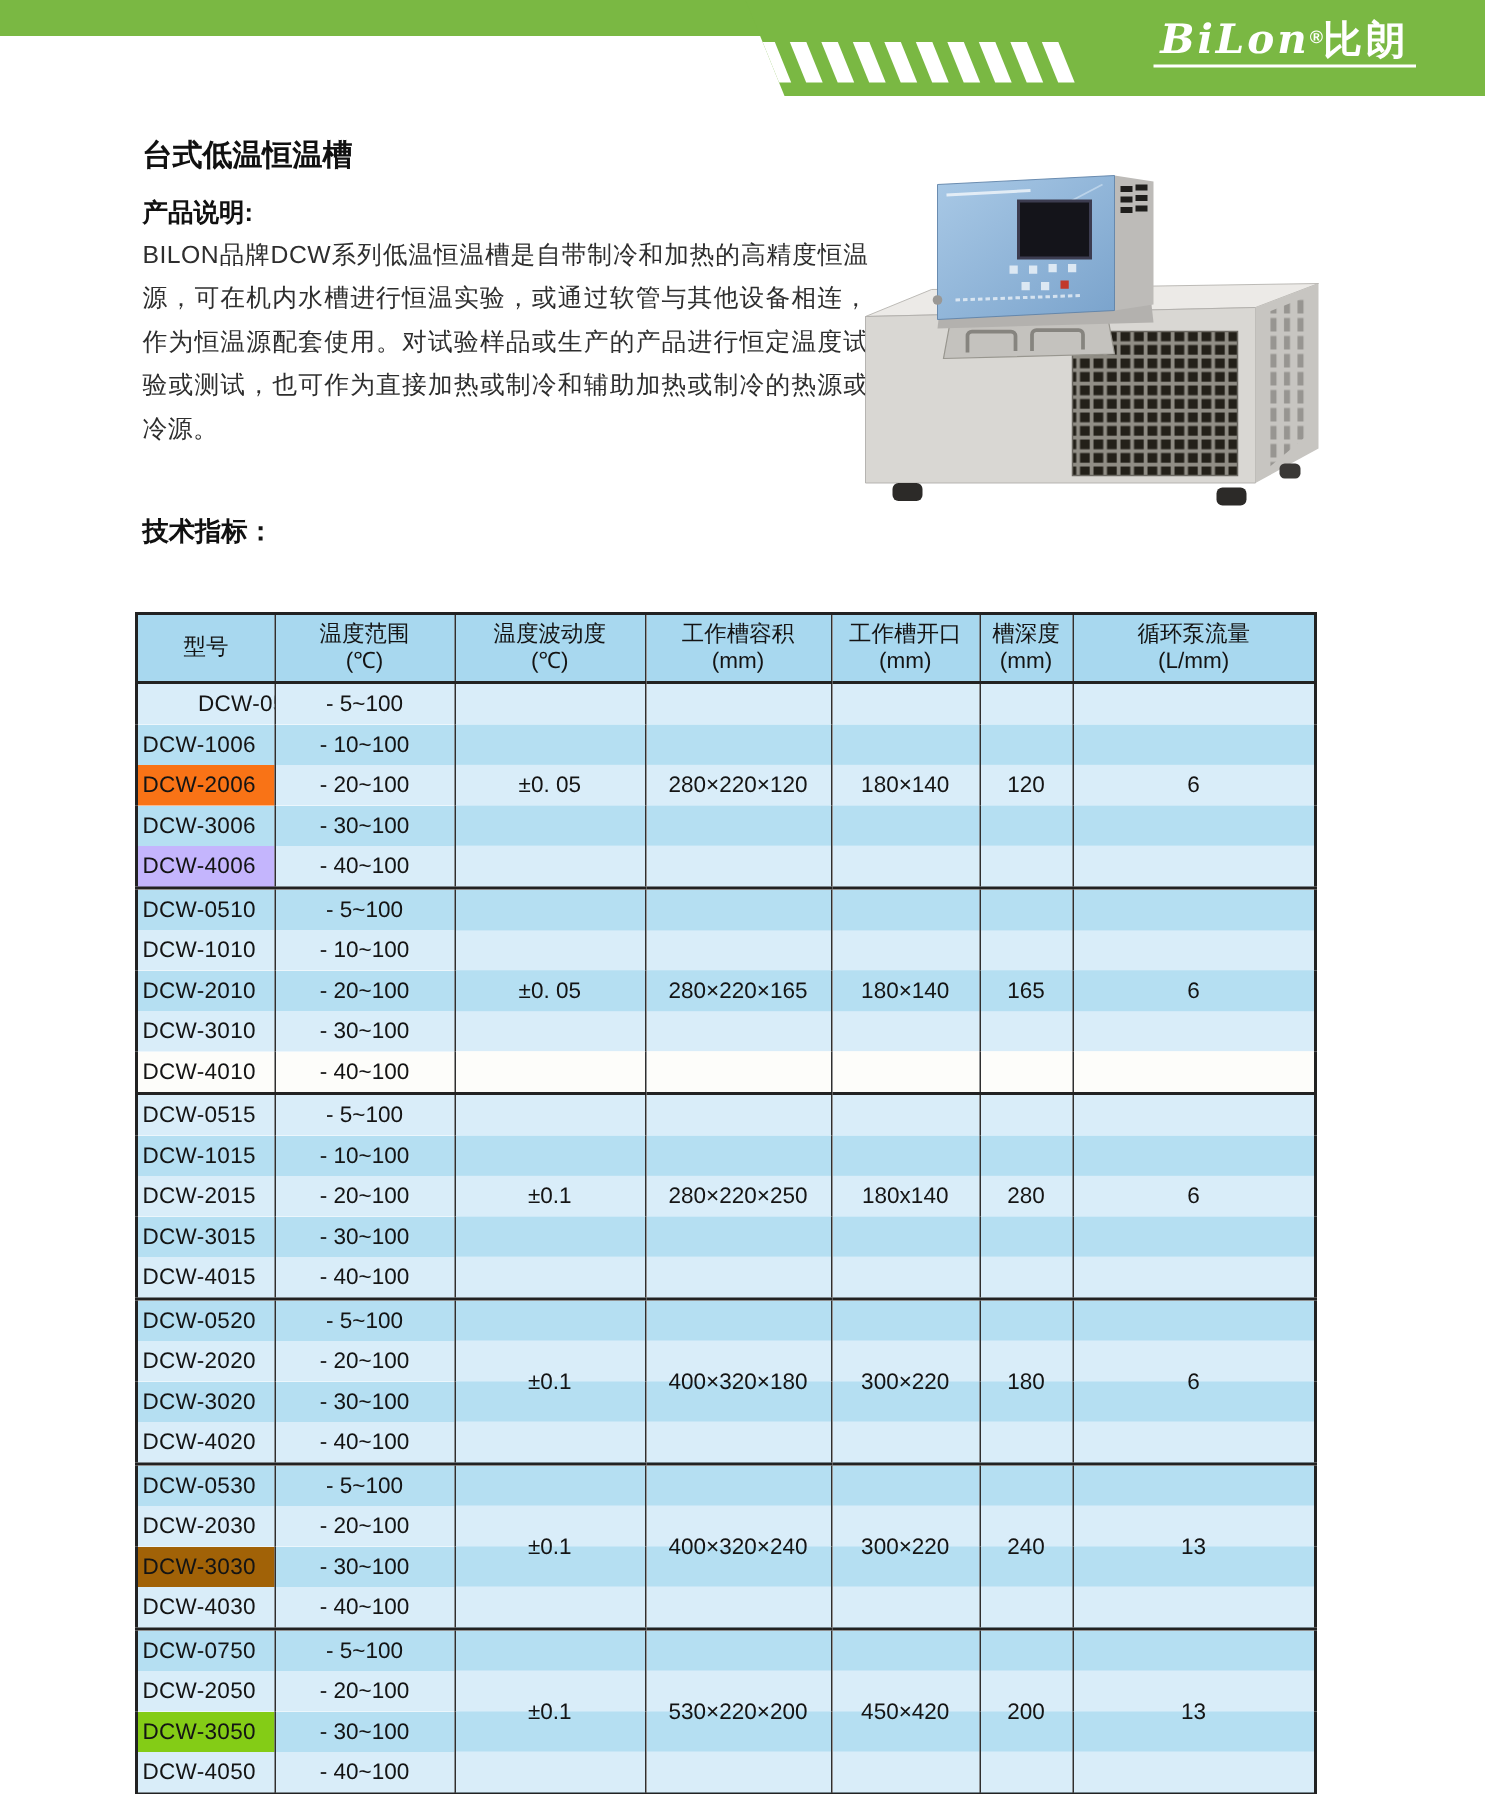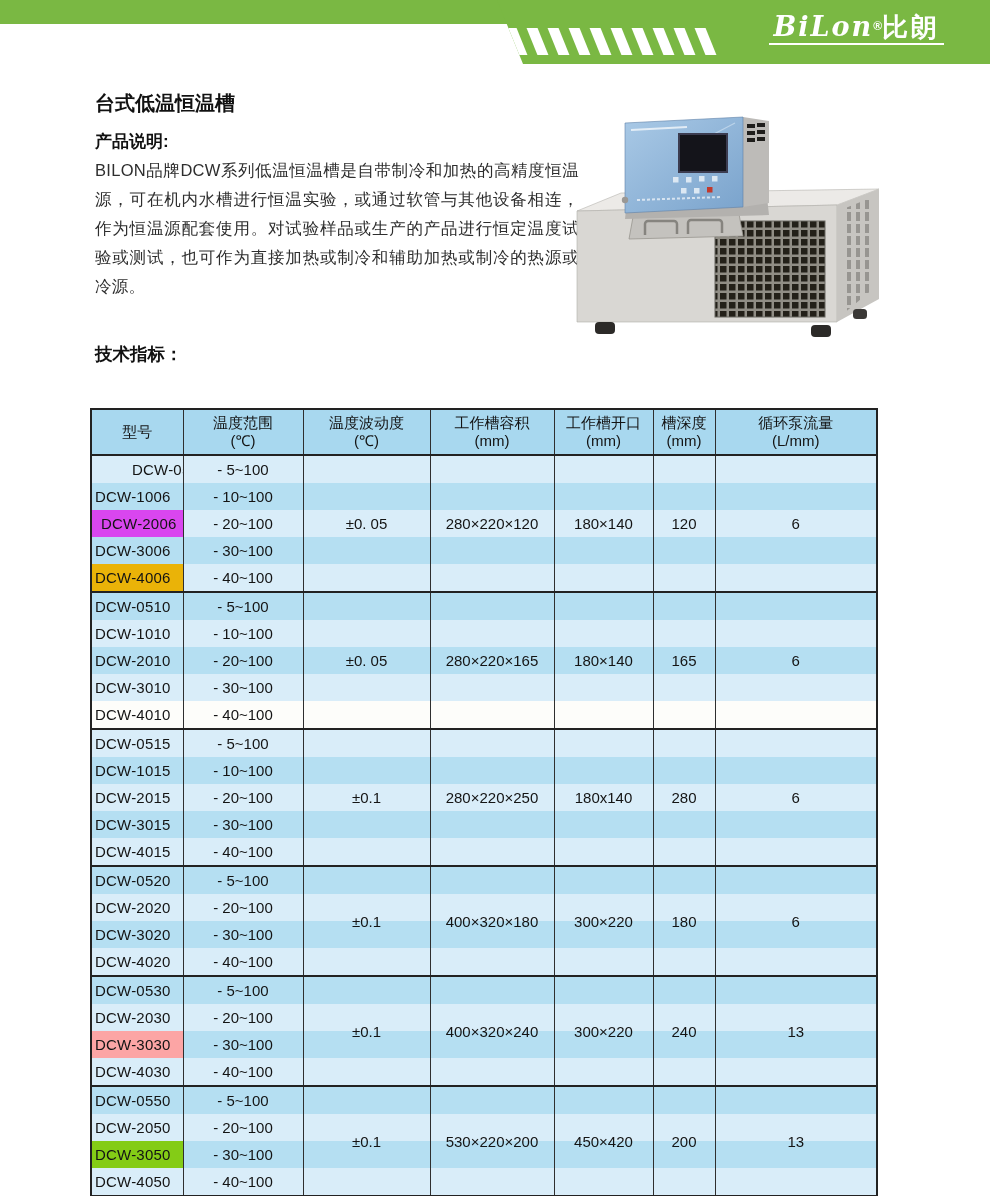--- a/index.html
+++ b/index.html
@@ -180,29 +180,29 @@
           <td rowspan="5" class="merged" style="background: linear-gradient(rgb(217, 237, 249) 0px, rgb(217, 237, 249) 27px, rgb(181, 223, 242) 27px, rgb(181, 223, 242) 54px, rgb(217, 237, 249) 54px, rgb(217, 237, 249) 81px, rgb(181, 223, 242) 81px, rgb(181, 223, 242) 108px, rgb(217, 237, 249) 108px, rgb(217, 237, 249) 135px);">280×220×120</td>
           <td rowspan="5" class="merged" style="background: linear-gradient(rgb(217, 237, 249) 0px, rgb(217, 237, 249) 27px, rgb(181, 223, 242) 27px, rgb(181, 223, 242) 54px, rgb(217, 237, 249) 54px, rgb(217, 237, 249) 81px, rgb(181, 223, 242) 81px, rgb(181, 223, 242) 108px, rgb(217, 237, 249) 108px, rgb(217, 237, 249) 135px);">180×140</td>
           <td rowspan="5" class="merged" style="background: linear-gradient(rgb(217, 237, 249) 0px, rgb(217, 237, 249) 27px, rgb(181, 223, 242) 27px, rgb(181, 223, 242) 54px, rgb(217, 237, 249) 54px, rgb(217, 237, 249) 81px, rgb(181, 223, 242) 81px, rgb(181, 223, 242) 108px, rgb(217, 237, 249) 108px, rgb(217, 237, 249) 135px);">120</td>
           <td rowspan="5" class="merged" style="background: linear-gradient(rgb(217, 237, 249) 0px, rgb(217, 237, 249) 27px, rgb(181, 223, 242) 27px, rgb(181, 223, 242) 54px, rgb(217, 237, 249) 54px, rgb(217, 237, 249) 81px, rgb(181, 223, 242) 81px, rgb(181, 223, 242) 108px, rgb(217, 237, 249) 108px, rgb(217, 237, 249) 135px);">6</td>
         </tr>
         <tr>
           <td class="model" style="background: rgb(181, 223, 242);">DCW-1006</td>
           <td style="background: rgb(181, 223, 242);">- 10~100</td>
         </tr>
         <tr>
-          <td class="model" style="background: #d946ef; text-align: center;">DCW-2006</td>
+          <td class="model" style="background: #f97316;">DCW-2006</td>
           <td style="background: rgb(217, 237, 249);">- 20~100</td>
         </tr>
         <tr>
           <td class="model" style="background: rgb(181, 223, 242);">DCW-3006</td>
           <td style="background: rgb(181, 223, 242);">- 30~100</td>
         </tr>
         <tr>
-          <td class="model" style="background: #eab308;">DCW-4006</td>
+          <td class="model" style="background: #c4b5fd;">DCW-4006</td>
           <td style="background: rgb(217, 237, 249);">- 40~100</td>
         </tr>
         <tr class="group-start">
           <td class="model" style="background: rgb(181, 223, 242);">DCW-0510</td>
           <td style="background: rgb(181, 223, 242);">- 5~100</td>
           <td rowspan="5" class="merged" style="background: linear-gradient(rgb(181, 223, 242) 0px, rgb(181, 223, 242) 27px, rgb(217, 237, 249) 27px, rgb(217, 237, 249) 54px, rgb(181, 223, 242) 54px, rgb(181, 223, 242) 81px, rgb(217, 237, 249) 81px, rgb(217, 237, 249) 108px, rgb(253, 253, 250) 108px, rgb(253, 253, 250) 135px);">±0. 05</td>
           <td rowspan="5" class="merged" style="background: linear-gradient(rgb(181, 223, 242) 0px, rgb(181, 223, 242) 27px, rgb(217, 237, 249) 27px, rgb(217, 237, 249) 54px, rgb(181, 223, 242) 54px, rgb(181, 223, 242) 81px, rgb(217, 237, 249) 81px, rgb(217, 237, 249) 108px, rgb(253, 253, 250) 108px, rgb(253, 253, 250) 135px);">280×220×165</td>
           <td rowspan="5" class="merged" style="background: linear-gradient(rgb(181, 223, 242) 0px, rgb(181, 223, 242) 27px, rgb(217, 237, 249) 27px, rgb(217, 237, 249) 54px, rgb(181, 223, 242) 54px, rgb(181, 223, 242) 81px, rgb(217, 237, 249) 81px, rgb(217, 237, 249) 108px, rgb(253, 253, 250) 108px, rgb(253, 253, 250) 135px);">180×140</td>
           <td rowspan="5" class="merged" style="background: linear-gradient(rgb(181, 223, 242) 0px, rgb(181, 223, 242) 27px, rgb(217, 237, 249) 27px, rgb(217, 237, 249) 54px, rgb(181, 223, 242) 54px, rgb(181, 223, 242) 81px, rgb(217, 237, 249) 81px, rgb(217, 237, 249) 108px, rgb(253, 253, 250) 108px, rgb(253, 253, 250) 135px);">165</td>
           <td rowspan="5" class="merged" style="background: linear-gradient(rgb(181, 223, 242) 0px, rgb(181, 223, 242) 27px, rgb(217, 237, 249) 27px, rgb(217, 237, 249) 54px, rgb(181, 223, 242) 54px, rgb(181, 223, 242) 81px, rgb(217, 237, 249) 81px, rgb(217, 237, 249) 108px, rgb(253, 253, 250) 108px, rgb(253, 253, 250) 135px);">6</td>
@@ -276,29 +276,29 @@
           <td rowspan="4" class="merged" style="background: linear-gradient(rgb(181, 223, 242) 0px, rgb(181, 223, 242) 27px, rgb(217, 237, 249) 27px, rgb(217, 237, 249) 54px, rgb(181, 223, 242) 54px, rgb(181, 223, 242) 81px, rgb(217, 237, 249) 81px, rgb(217, 237, 249) 108px);">400×320×240</td>
           <td rowspan="4" class="merged" style="background: linear-gradient(rgb(181, 223, 242) 0px, rgb(181, 223, 242) 27px, rgb(217, 237, 249) 27px, rgb(217, 237, 249) 54px, rgb(181, 223, 242) 54px, rgb(181, 223, 242) 81px, rgb(217, 237, 249) 81px, rgb(217, 237, 249) 108px);">300×220</td>
           <td rowspan="4" class="merged" style="background: linear-gradient(rgb(181, 223, 242) 0px, rgb(181, 223, 242) 27px, rgb(217, 237, 249) 27px, rgb(217, 237, 249) 54px, rgb(181, 223, 242) 54px, rgb(181, 223, 242) 81px, rgb(217, 237, 249) 81px, rgb(217, 237, 249) 108px);">240</td>
           <td rowspan="4" class="merged" style="background: linear-gradient(rgb(181, 223, 242) 0px, rgb(181, 223, 242) 27px, rgb(217, 237, 249) 27px, rgb(217, 237, 249) 54px, rgb(181, 223, 242) 54px, rgb(181, 223, 242) 81px, rgb(217, 237, 249) 81px, rgb(217, 237, 249) 108px);">13</td>
         </tr>
         <tr>
           <td class="model" style="background: rgb(217, 237, 249);">DCW-2030</td>
           <td style="background: rgb(217, 237, 249);">- 20~100</td>
         </tr>
         <tr>
-          <td class="model" style="background: #fca5a5; margin-left: 36px;">DCW-3030</td>
+          <td class="model" style="background: #a16207; margin-left: 36px;">DCW-3030</td>
           <td style="background: rgb(181, 223, 242);">- 30~100</td>
         </tr>
         <tr>
           <td class="model" style="background: rgb(217, 237, 249);">DCW-4030</td>
           <td style="background: rgb(217, 237, 249);">- 40~100</td>
         </tr>
         <tr class="group-start">
-          <td class="model" style="background: rgb(181, 223, 242);">DCW-0550</td>
+          <td class="model" style="background: rgb(181, 223, 242);">DCW-0750</td>
           <td style="background: rgb(181, 223, 242);">- 5~100</td>
           <td rowspan="4" class="merged" style="background: linear-gradient(rgb(181, 223, 242) 0px, rgb(181, 223, 242) 27px, rgb(217, 237, 249) 27px, rgb(217, 237, 249) 54px, rgb(181, 223, 242) 54px, rgb(181, 223, 242) 81px, rgb(217, 237, 249) 81px, rgb(217, 237, 249) 108px);">±0.1</td>
           <td rowspan="4" class="merged" style="background: linear-gradient(rgb(181, 223, 242) 0px, rgb(181, 223, 242) 27px, rgb(217, 237, 249) 27px, rgb(217, 237, 249) 54px, rgb(181, 223, 242) 54px, rgb(181, 223, 242) 81px, rgb(217, 237, 249) 81px, rgb(217, 237, 249) 108px);">530×220×200</td>
           <td rowspan="4" class="merged" style="background: linear-gradient(rgb(181, 223, 242) 0px, rgb(181, 223, 242) 27px, rgb(217, 237, 249) 27px, rgb(217, 237, 249) 54px, rgb(181, 223, 242) 54px, rgb(181, 223, 242) 81px, rgb(217, 237, 249) 81px, rgb(217, 237, 249) 108px);">450×420</td>
           <td rowspan="4" class="merged" style="background: linear-gradient(rgb(181, 223, 242) 0px, rgb(181, 223, 242) 27px, rgb(217, 237, 249) 27px, rgb(217, 237, 249) 54px, rgb(181, 223, 242) 54px, rgb(181, 223, 242) 81px, rgb(217, 237, 249) 81px, rgb(217, 237, 249) 108px);">200</td>
           <td rowspan="4" class="merged" style="background: linear-gradient(rgb(181, 223, 242) 0px, rgb(181, 223, 242) 27px, rgb(217, 237, 249) 27px, rgb(217, 237, 249) 54px, rgb(181, 223, 242) 54px, rgb(181, 223, 242) 81px, rgb(217, 237, 249) 81px, rgb(217, 237, 249) 108px);">13</td>
         </tr>
         <tr>
           <td class="model" style="background: rgb(217, 237, 249);">DCW-2050</td>
           <td style="background: rgb(217, 237, 249);">- 20~100</td>

